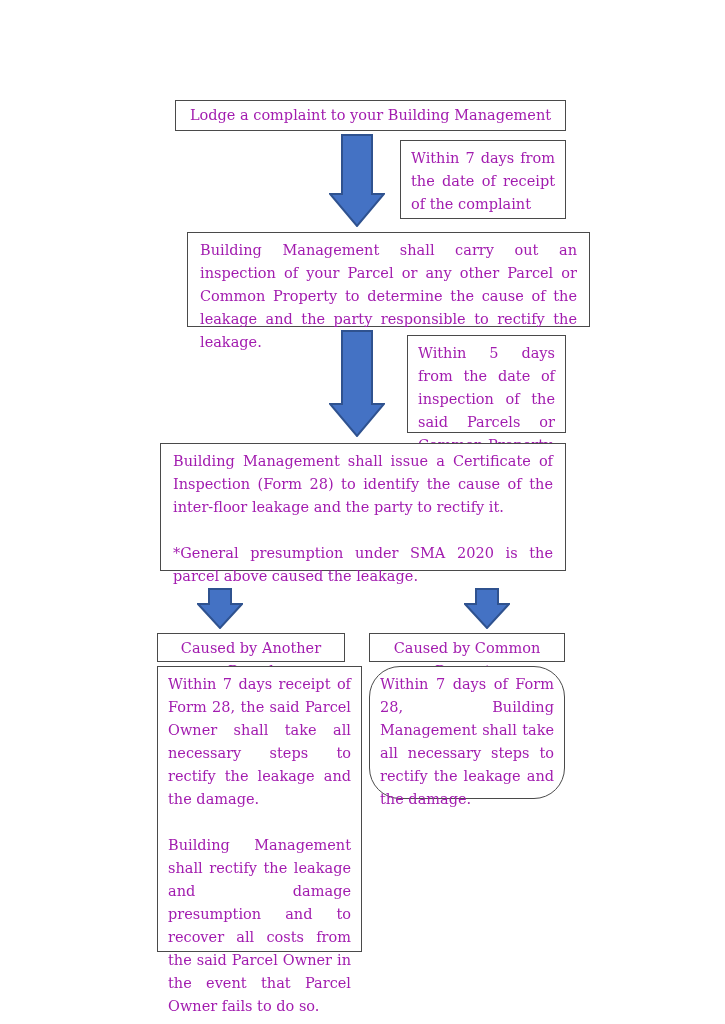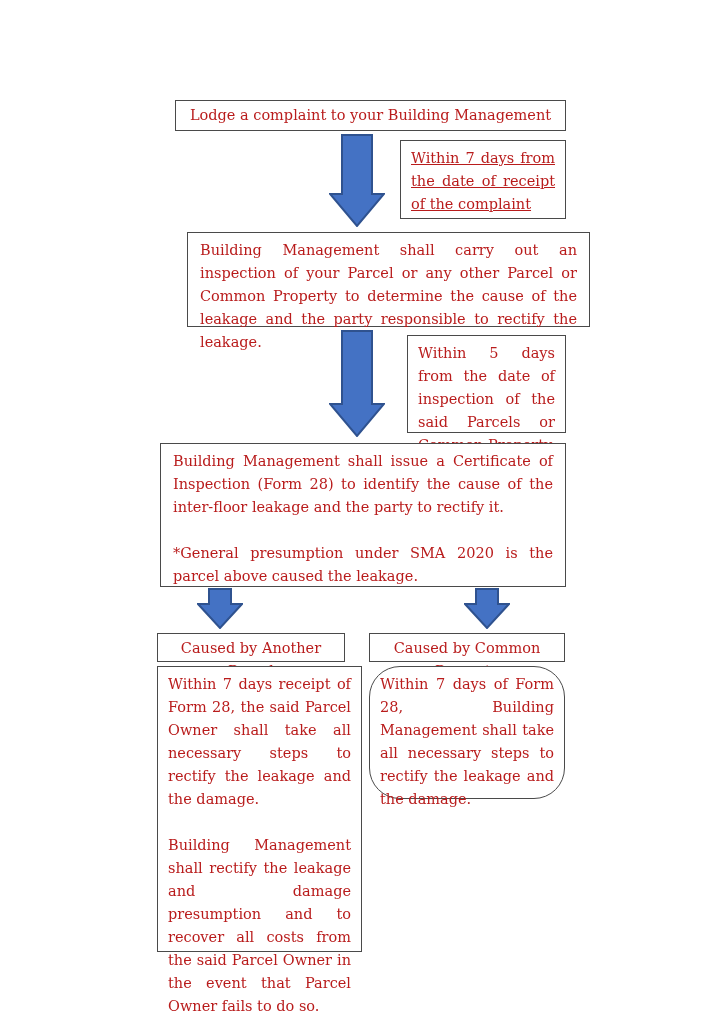--- a/index.html
+++ b/index.html
@@ -6,21 +6,21 @@
     margin: 0;
     padding: 0;
     background: #ffffff;
   }
   .page {
     position: relative;
     width: 725px;
     height: 1024px;
     background: var(--page-bg, #ffffff);
     font-family: "DejaVu Serif", "Liberation Serif", serif;
-    color: #b91c1c;
+    color: #a21caf;
     overflow: hidden;
   }
   .box {
     position: absolute;
     border: 1px solid var(--box-border, #4a4a4a);
     background: #ffffff;
     box-sizing: border-box;
     font-size: 14.5px;
     line-height: 23px;
   }
@@ -45,27 +45,27 @@
   .arrow polygon {
     fill: var(--arrow-fill, #4472C4);
     stroke: var(--arrow-border, #2F528F);
     stroke-width: 2;
     stroke-linejoin: miter;
   }
 
   
   .box-step1   { left: 175px; top: 100px; width: 391px; height: 31px; padding-top: 3px; }
   
-  .box-note1   { left: 400px; top: 140px; width: 166px; height: 79px; padding: 6px 10px 0 10px; text-decoration: underline; }
+  .box-note1   { left: 400px; top: 140px; width: 166px; height: 79px; padding: 6px 10px 0 10px; }
   
   .box-step2   { left: 163px; top: 232px; width: 403px; height: 95px; padding: 6px 12px 0 12px; margin-left: 24px; }
   
   .box-note2   { left: 407px; top: 335px; width: 159px; height: 98px; padding: 6px 10px 0 10px; }
   
-  .box-step3   { left: 160px; top: 443px; width: 406px; height: 144px; padding: 6px 12px 0 12px; }
+  .box-step3   { left: 160px; top: 443px; width: 406px; height: 128px; padding: 6px 12px 0 12px; }
   
   .box-hdr-left  { left: 157px; top: 633px; width: 188px; height: 29px; padding-top: 3px; }
   .box-hdr-right { left: 369px; top: 633px; width: 196px; height: 29px; padding-top: 3px; }
   
   .box-body-left  { left: 157px; top: 666px; width: 205px; height: 286px; padding: 6px 10px 0 10px; }
   .box-body-right { left: 369px; top: 666px; width: 196px; height: 133px; padding: 6px 10px 0 10px; border-radius: 31px; }
 
   .arrow-1 { left: 329px; top: 134px; }
   .arrow-2 { left: 329px; top: 330px; }
   .arrow-small-left  { left: 197px; top: 588px; }

